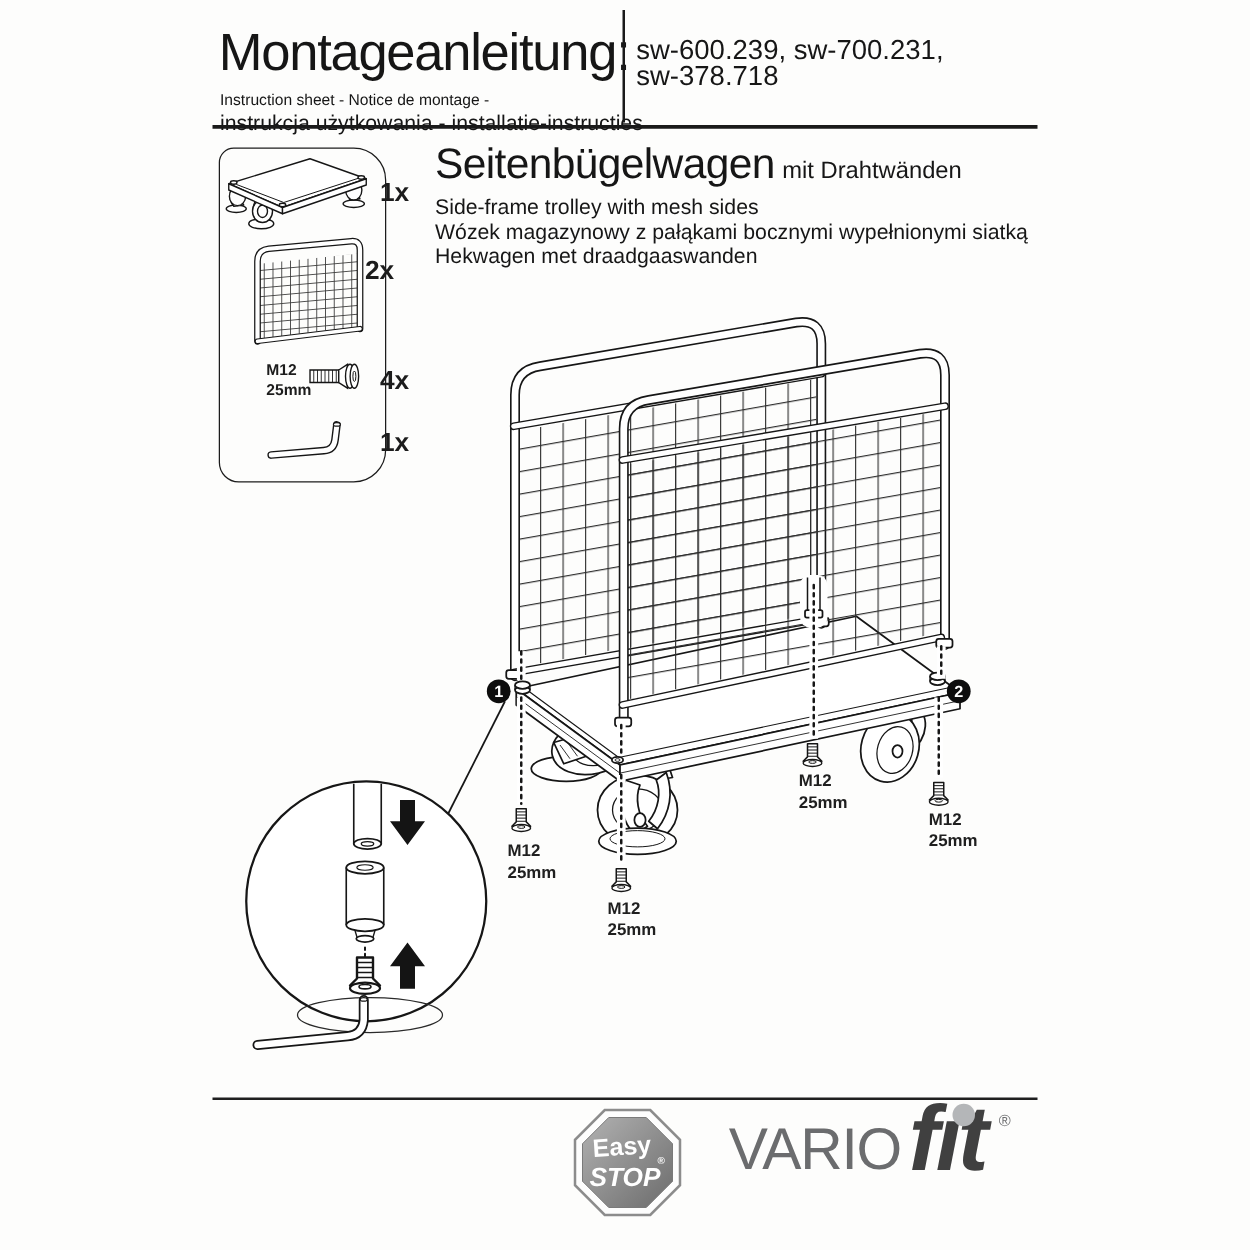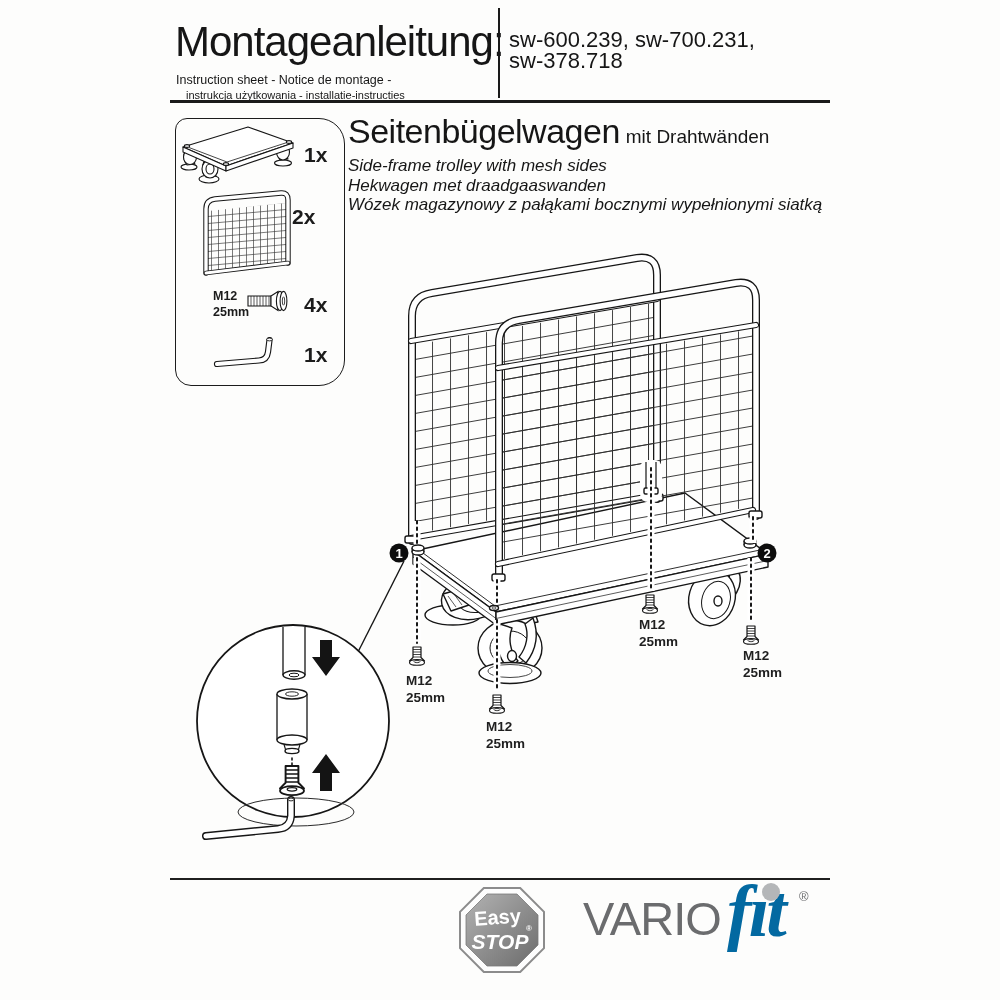--- a/index.html
+++ b/index.html
@@ -5,36 +5,36 @@
   html,body { margin:0; padding:0; }
   body {
     width:1000px; height:1000px; position:relative; overflow:hidden;
     background:#fdfdfc; font-family:"Liberation Sans", sans-serif; color:#161616;
   }
   .abs { position:absolute; }
 
   
   .hdr-title { left:175px; top:18px; font-size:42px; font-weight:400; letter-spacing:-1px; white-space:nowrap; }
   .hdr-sub1  { left:176px; top:73px; font-size:12.5px; }
-  .hdr-sub2  { left:186px; top:89px; font-size:11px;text-align:right; }
+  .hdr-sub2  { left:176px; top:89px; font-size:17px;text-align:right; }
   .hdr-div   { left:498px; top:8px; width:1.5px; height:90px; background:#1a1a1a; }
   .hdr-codes { left:509px; top:29px; font-size:22px; line-height:21px; }
   .hdr-rule  { left:170px; top:100px; width:660px; height:3px; background:#1a1a1a; }
 
   
-  .parts-box { left:175px; top:118px; width:170px; height:268px;
+  .parts-box { left:175px; top:118px; width:134px; height:268px;
     border:1.7px solid #1c1c1c; border-radius:12px 26px 26px 16px; box-sizing:border-box; }
   .qty { position:absolute; font-size:21px; font-weight:600; color:#1c1c1c; }
   .pb-label { position:absolute; font-size:12.5px; font-weight:600; line-height:16px; color:#1c1c1c; }
 
   
   .ptitle { left:348px; top:112px; width:460px; }
   .ptitle h1 { margin:0; font-size:34px; font-weight:400; letter-spacing:-0.5px; white-space:nowrap; }
   .ptitle h1 .suffix { font-size:19px; font-weight:400; letter-spacing:0; margin-left:6px; }
-  .ptitle .tline { font-size:17px; line-height:19.5px; white-space:nowrap;font-style:italic; }
+  .ptitle .tline { font-size:17px; line-height:19.5px; white-space:nowrap; }
   .ptitle .tfirst { margin-top:5px; }
 
   
   svg { position:absolute; overflow:visible; }
   .fw  { fill:#fff; stroke:#161616; stroke-width:1.4; stroke-linejoin:round; }
   .t8o { fill:none; stroke:#161616; stroke-width:8;   stroke-linejoin:round; stroke-linecap:round; }
   .t8i { fill:none; stroke:#ffffff; stroke-width:5.4; stroke-linejoin:round; stroke-linecap:round; }
   .t6o { fill:none; stroke:#161616; stroke-width:6.2; stroke-linejoin:round; stroke-linecap:round; }
   .t6i { fill:none; stroke:#ffffff; stroke-width:4.0; stroke-linejoin:round; stroke-linecap:round; }
   .t5o { fill:none; stroke:#161616; stroke-width:5.4; stroke-linejoin:round; stroke-linecap:round; }
@@ -43,22 +43,22 @@
   .halo{ fill:none; stroke:#ffffff; stroke-width:7; }
   .dlabel { font:600 13.5px "Liberation Sans", sans-serif; fill:#1f1f1f; }
   .stepnum { font:700 13px "Liberation Sans", sans-serif; fill:#ffffff; text-anchor:middle; }
 
   
   .ftr-rule { left:170px; top:878px; width:660px; height:2px; background:#1f1f1f; }
   .oct-easy { font:600 20px "Liberation Sans", sans-serif; fill:#ffffff; text-anchor:middle; }
   .oct-stop { font:italic 800 21px "Liberation Sans", sans-serif; fill:#ffffff; text-anchor:middle; }
   .oct-reg  { font:600 8px "Liberation Sans", sans-serif; fill:#ffffff; }
   .vario { left:583px; top:895px; font-size:47px; font-weight:400; color:#6b6c6e; letter-spacing:-1px; line-height:1; }
-  .fit   { left:727px; top:874px; font-family:Liberation Serif, serif; font-style:italic; font-weight:700;
-           font-size:74px; color:#0369a1; letter-spacing:-3px; line-height:1; }
+  .fit   { left:727px; top:874px; font-family:Liberation Sans, sans-serif; font-style:italic; font-weight:700;
+           font-size:74px; color:#404040; letter-spacing:-3px; line-height:1; }
   .idot  { left:762px; top:883px; width:18px; height:18px; border-radius:50%; background:#b4b6b8; }
   .vreg  { left:799px; top:889px; font-size:13px; color:#6b6c6e; }
 </style>
 </head>
 <body>
 
 <div class="abs hdr-title">Montageanleitung:</div>
 <div class="abs hdr-sub1">Instruction sheet - Notice de montage -</div>
 <div class="abs hdr-sub2">instrukcja użytkowania - installatie-instructies</div>
 <div class="abs hdr-div"></div>
@@ -127,22 +127,22 @@
     <path d="M7,31 L49,27.5 Q57,27 58,19 L59.5,7" class="t6o"></path>
     <path d="M7,31 L49,27.5 Q57,27 58,19 L59.5,7" class="t6i"></path>
     <ellipse cx="59.5" cy="6.5" rx="2.8" ry="1.4" fill="#fff" stroke="#161616" stroke-width="0.9"></ellipse>
   </svg>
   <span class="qty" style="left:128px; top:224px;">1x</span>
 </div>
 
 <div class="abs ptitle">
   <h1><span>Seitenbügelwagen</span><span class="suffix">mit Drahtwänden</span></h1>
   <div class="tline tfirst">Side-frame trolley with mesh sides</div>
+  <div class="tline">Wózek magazynowy z pałąkami bocznymi wypełnionymi siatką</div>
   <div class="tline">Hekwagen met draadgaaswanden</div>
-  <div class="tline">Wózek magazynowy z pałąkami bocznymi wypełnionymi siatką</div>
 </div>
 
 <svg style="left:170px; top:240px;" width="680" height="620" viewBox="170 240 680 620">
   <defs>
     <pattern id="meshMain" width="18" height="18" patternUnits="userSpaceOnUse" patternTransform="matrix(1,-0.176,0,1,0,0)">
       <path d="M0,0.5 H18 M0.5,0 V18" stroke="#2e2e2e" stroke-width="0.9" fill="none"></path>
     </pattern>
     <g id="vscrew">
       <path d="M-4,0 L4,0 L4,10.5 L7.5,14 L-7.5,14 L-4,10.5 Z" fill="#fff" stroke="#161616" stroke-width="1.2" stroke-linejoin="round"></path>
       <path d="M-4,2.5 h8 M-4,5 h8 M-4,7.5 h8 M-4,10 h8" stroke="#161616" stroke-width="0.8"></path>

